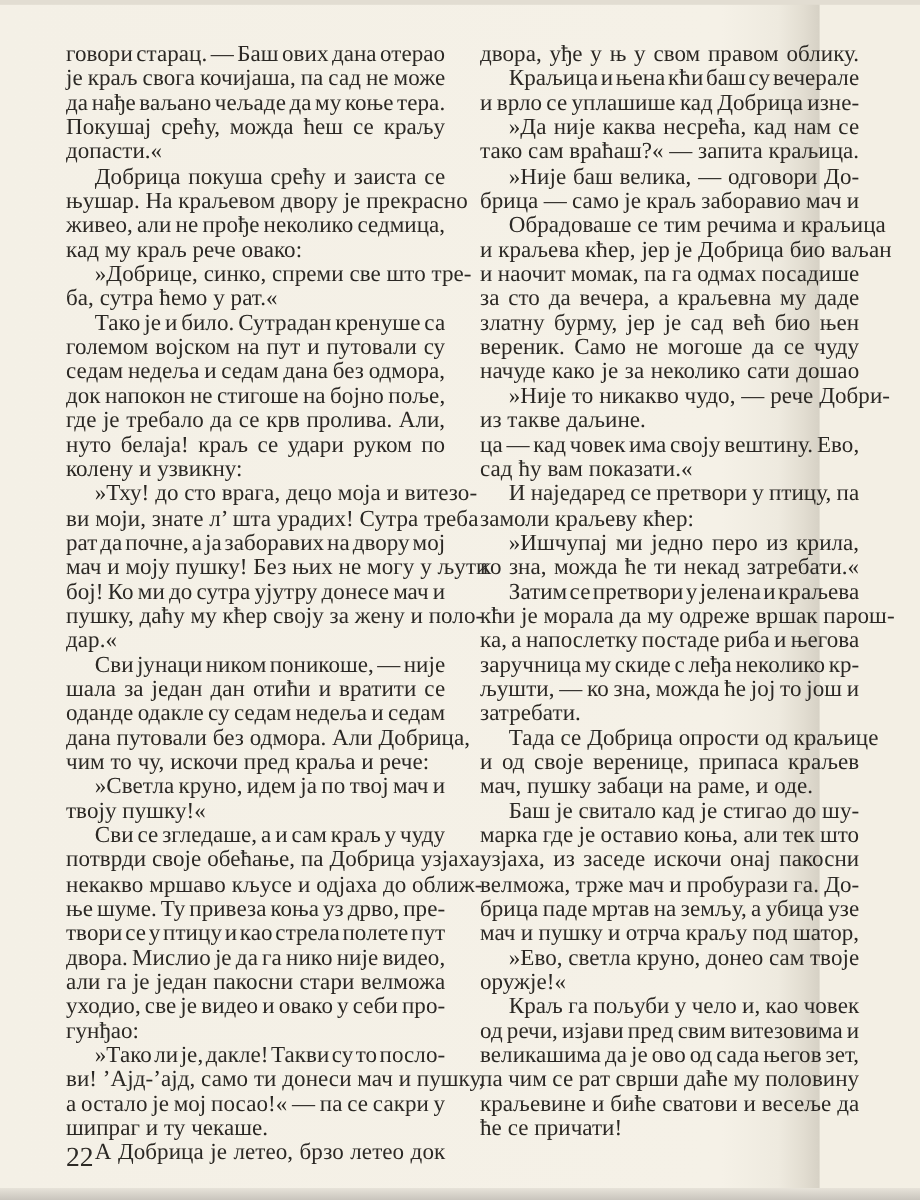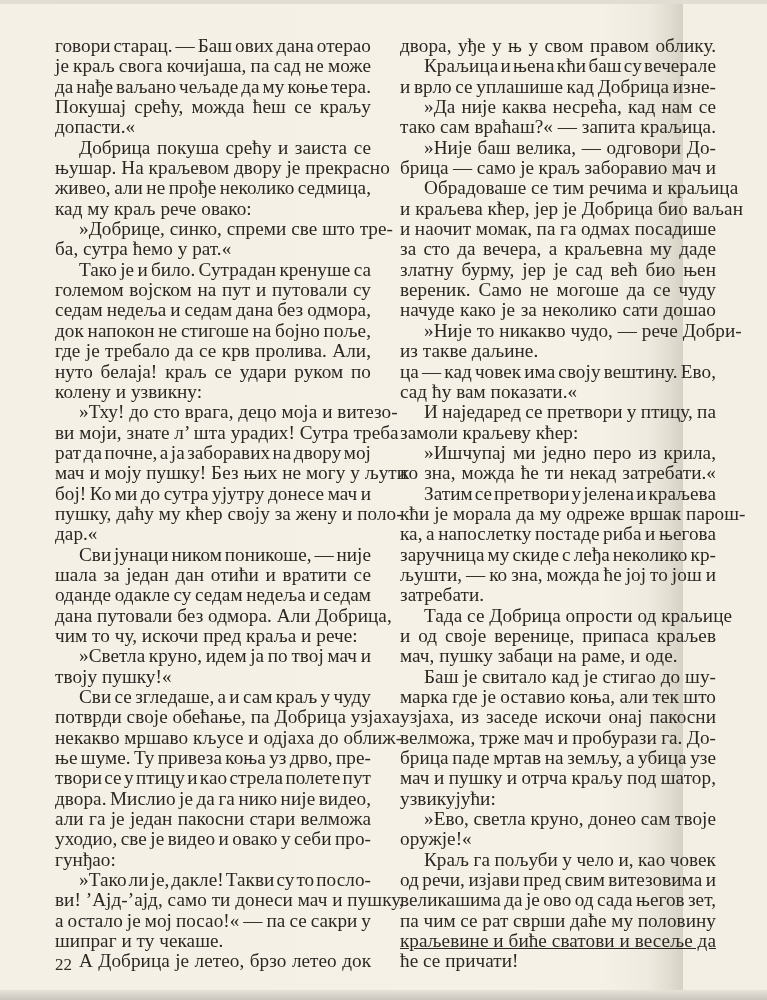--- a/index.html
+++ b/index.html
@@ -50,21 +50,21 @@
     text-align: justify;
     text-align-last: justify;
     letter-spacing: 0.05px;
   }
   .line.indent { padding-left: 24px; }
   .line.last { text-align-last: left; }
   .page-number {
     position: absolute;
     left: 55px;
     top: 955px;
-    font-size: 17px;
+    font-size: 23px;
     line-height: 20px;
     color: #2e2b27;
   }
 </style>
 </head>
 <body>
 
 <div class="page">
   <div class="top-edge"></div>
 
@@ -147,27 +147,26 @@
       <span class="line last">затребати.</span>
       <span class="line indent">Тада се Добрица опрости од краљице</span>
       <span class="line" style="word-spacing: 3.09375px;">и од своје веренице, припаса краљев</span>
       <span class="line last">мач, пушку забаци на раме, и оде.</span>
       <span class="line indent" style="word-spacing: -0.0334821px;">Баш је свитало кад је стигао до шу-</span>
       <span class="line" style="word-spacing: -0.459821px;">марка где је оставио коња, али тек што</span>
       <span class="line" style="word-spacing: 2.22812px;">узјаха, из заседе искочи онај пакосни</span>
       <span class="line" style="word-spacing: -0.533854px;">велможа, трже мач и пробурази га. До-</span>
       <span class="line" style="word-spacing: -1.20536px;">брица паде мртав на земљу, а убица узе</span>
       <span class="line" style="word-spacing: -0.401786px;">мач и пушку и отрча краљу под шатор,</span>
-      <span class="line last">узвикујући:</span>
       <span class="line indent" style="word-spacing: -0.234375px;">»Ево, светла круно, донео сам твоје</span>
       <span class="line last">оружје!«</span>
       <span class="line indent" style="word-spacing: -0.410714px;">Краљ га пољуби у чело и, као човек</span>
       <span class="line" style="word-spacing: -1.39844px;">од речи, изјави пред свим витезовима и</span>
       <span class="line" style="word-spacing: -1.54688px;">великашима да је ово од сада његов зет,</span>
       <span class="line" style="word-spacing: -0.256696px;">па чим се рат сврши даће му половину</span>
-      <span class="line" style="word-spacing: 0.0625px; text-decoration: underline;">краљевине и биће сватови и весеље да</span>
+      <span class="line" style="word-spacing: 0.0625px;">краљевине и биће сватови и весеље да</span>
       <span class="line last">ће се причати!</span>
     </div>
 
   <div class="page-number">22</div>
 
   <div class="bottom-strip"></div>
 </div>
 
 </body></html>

